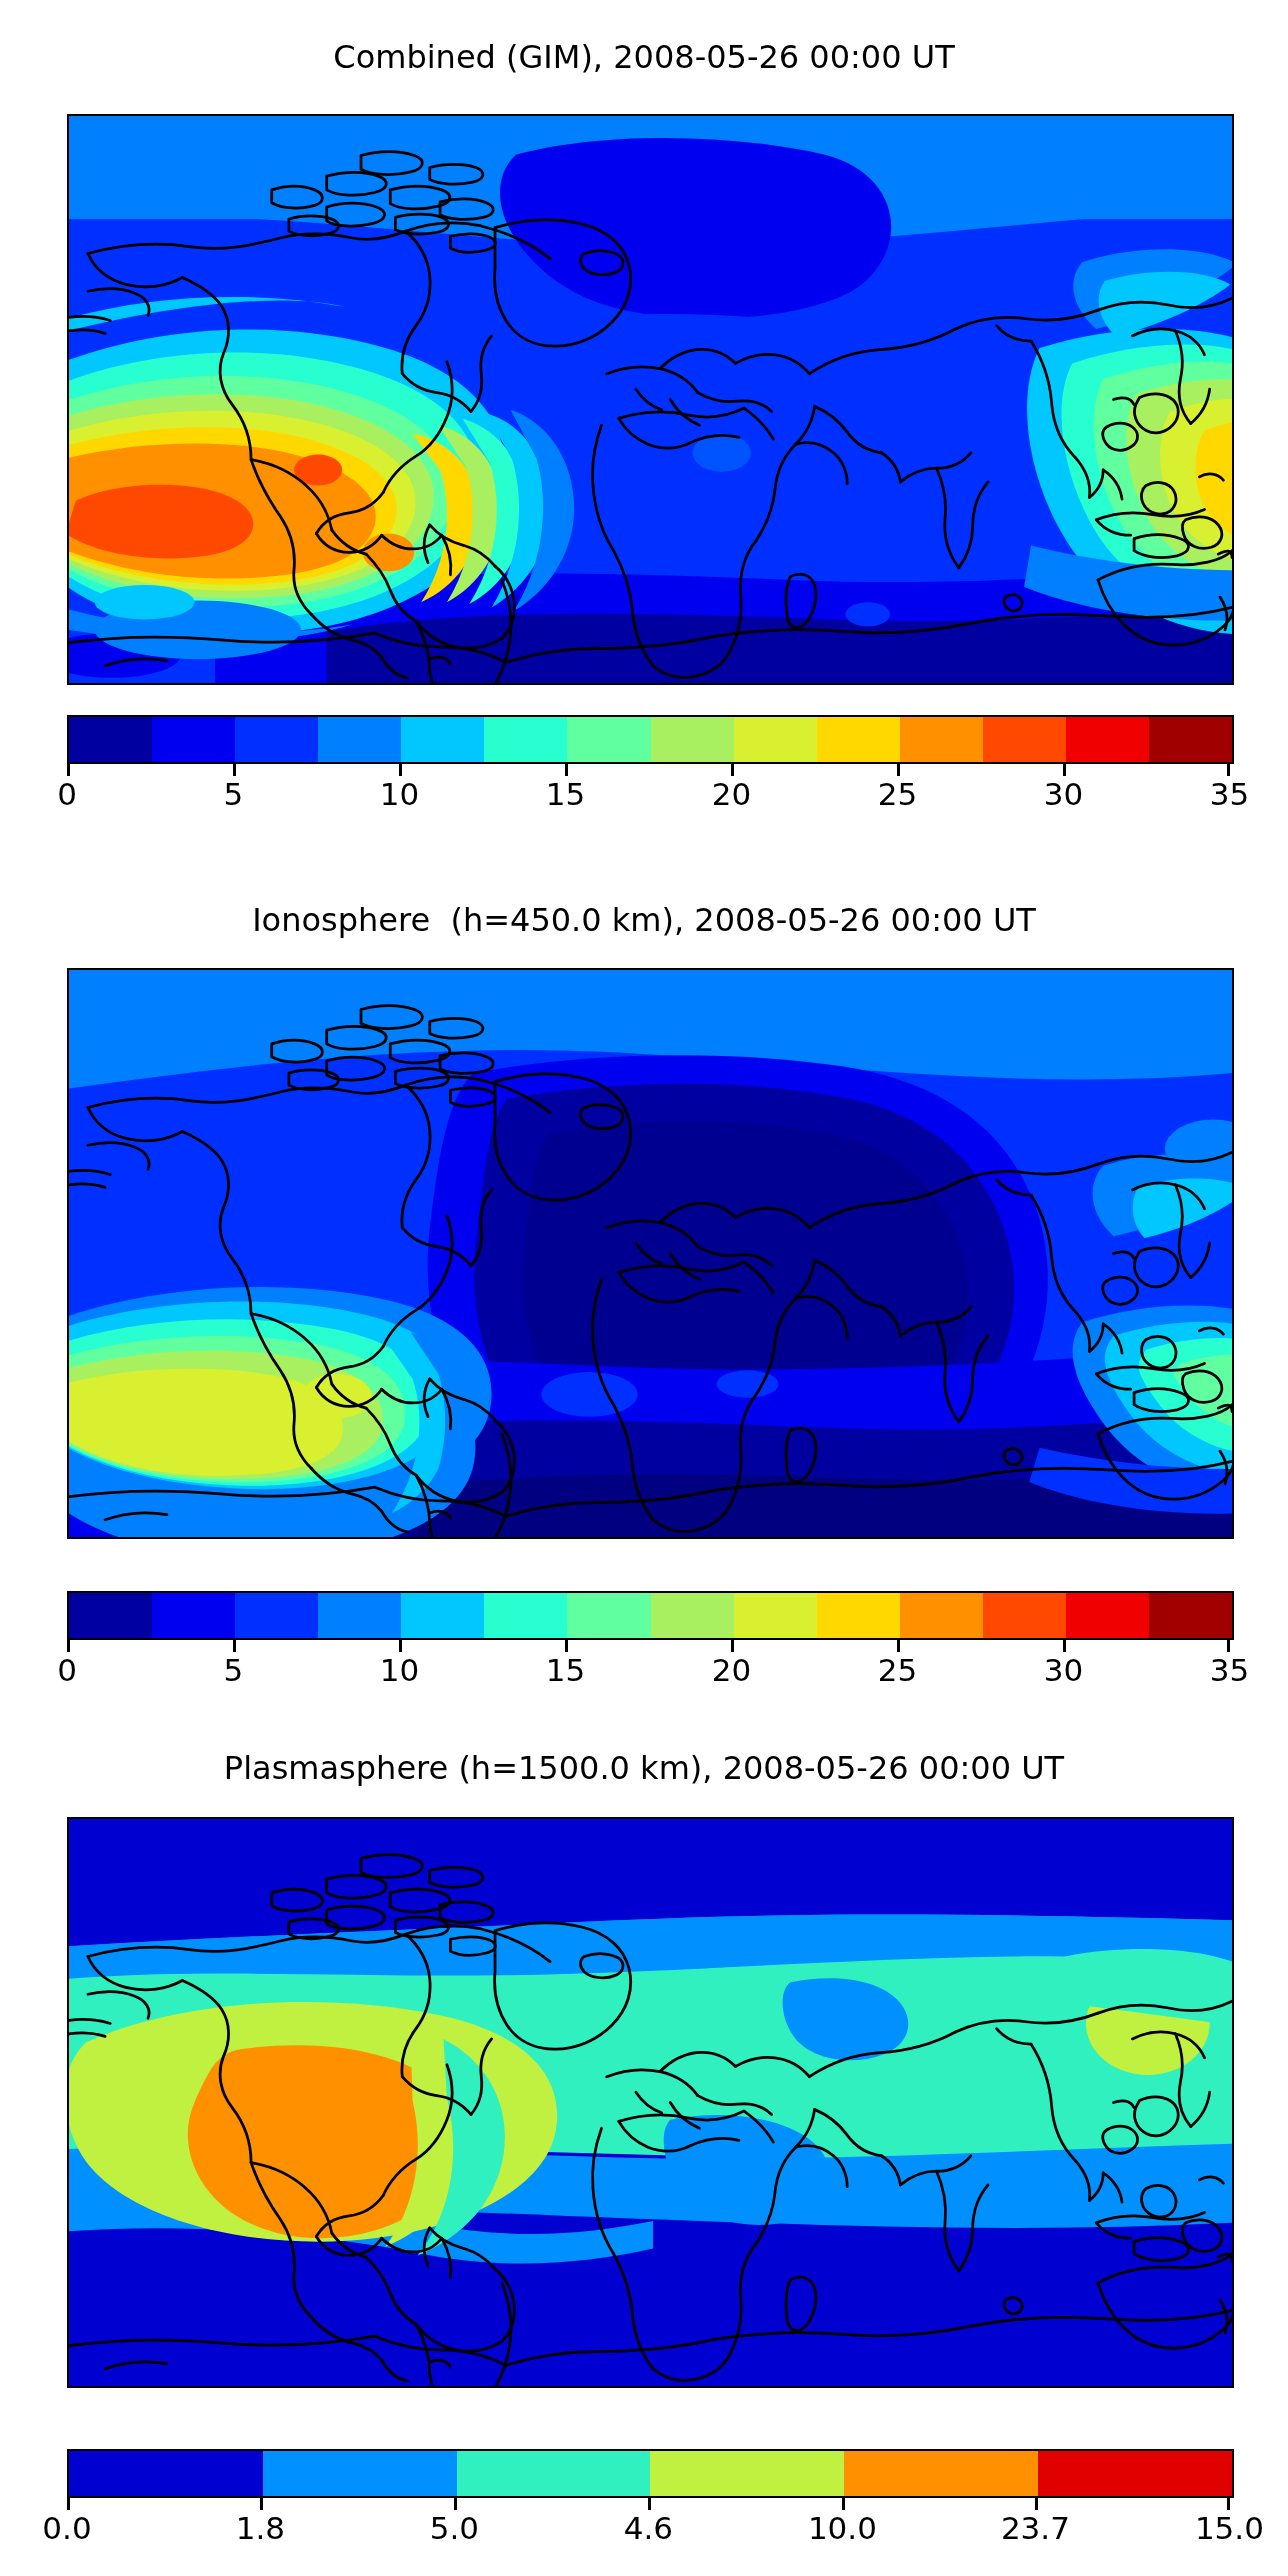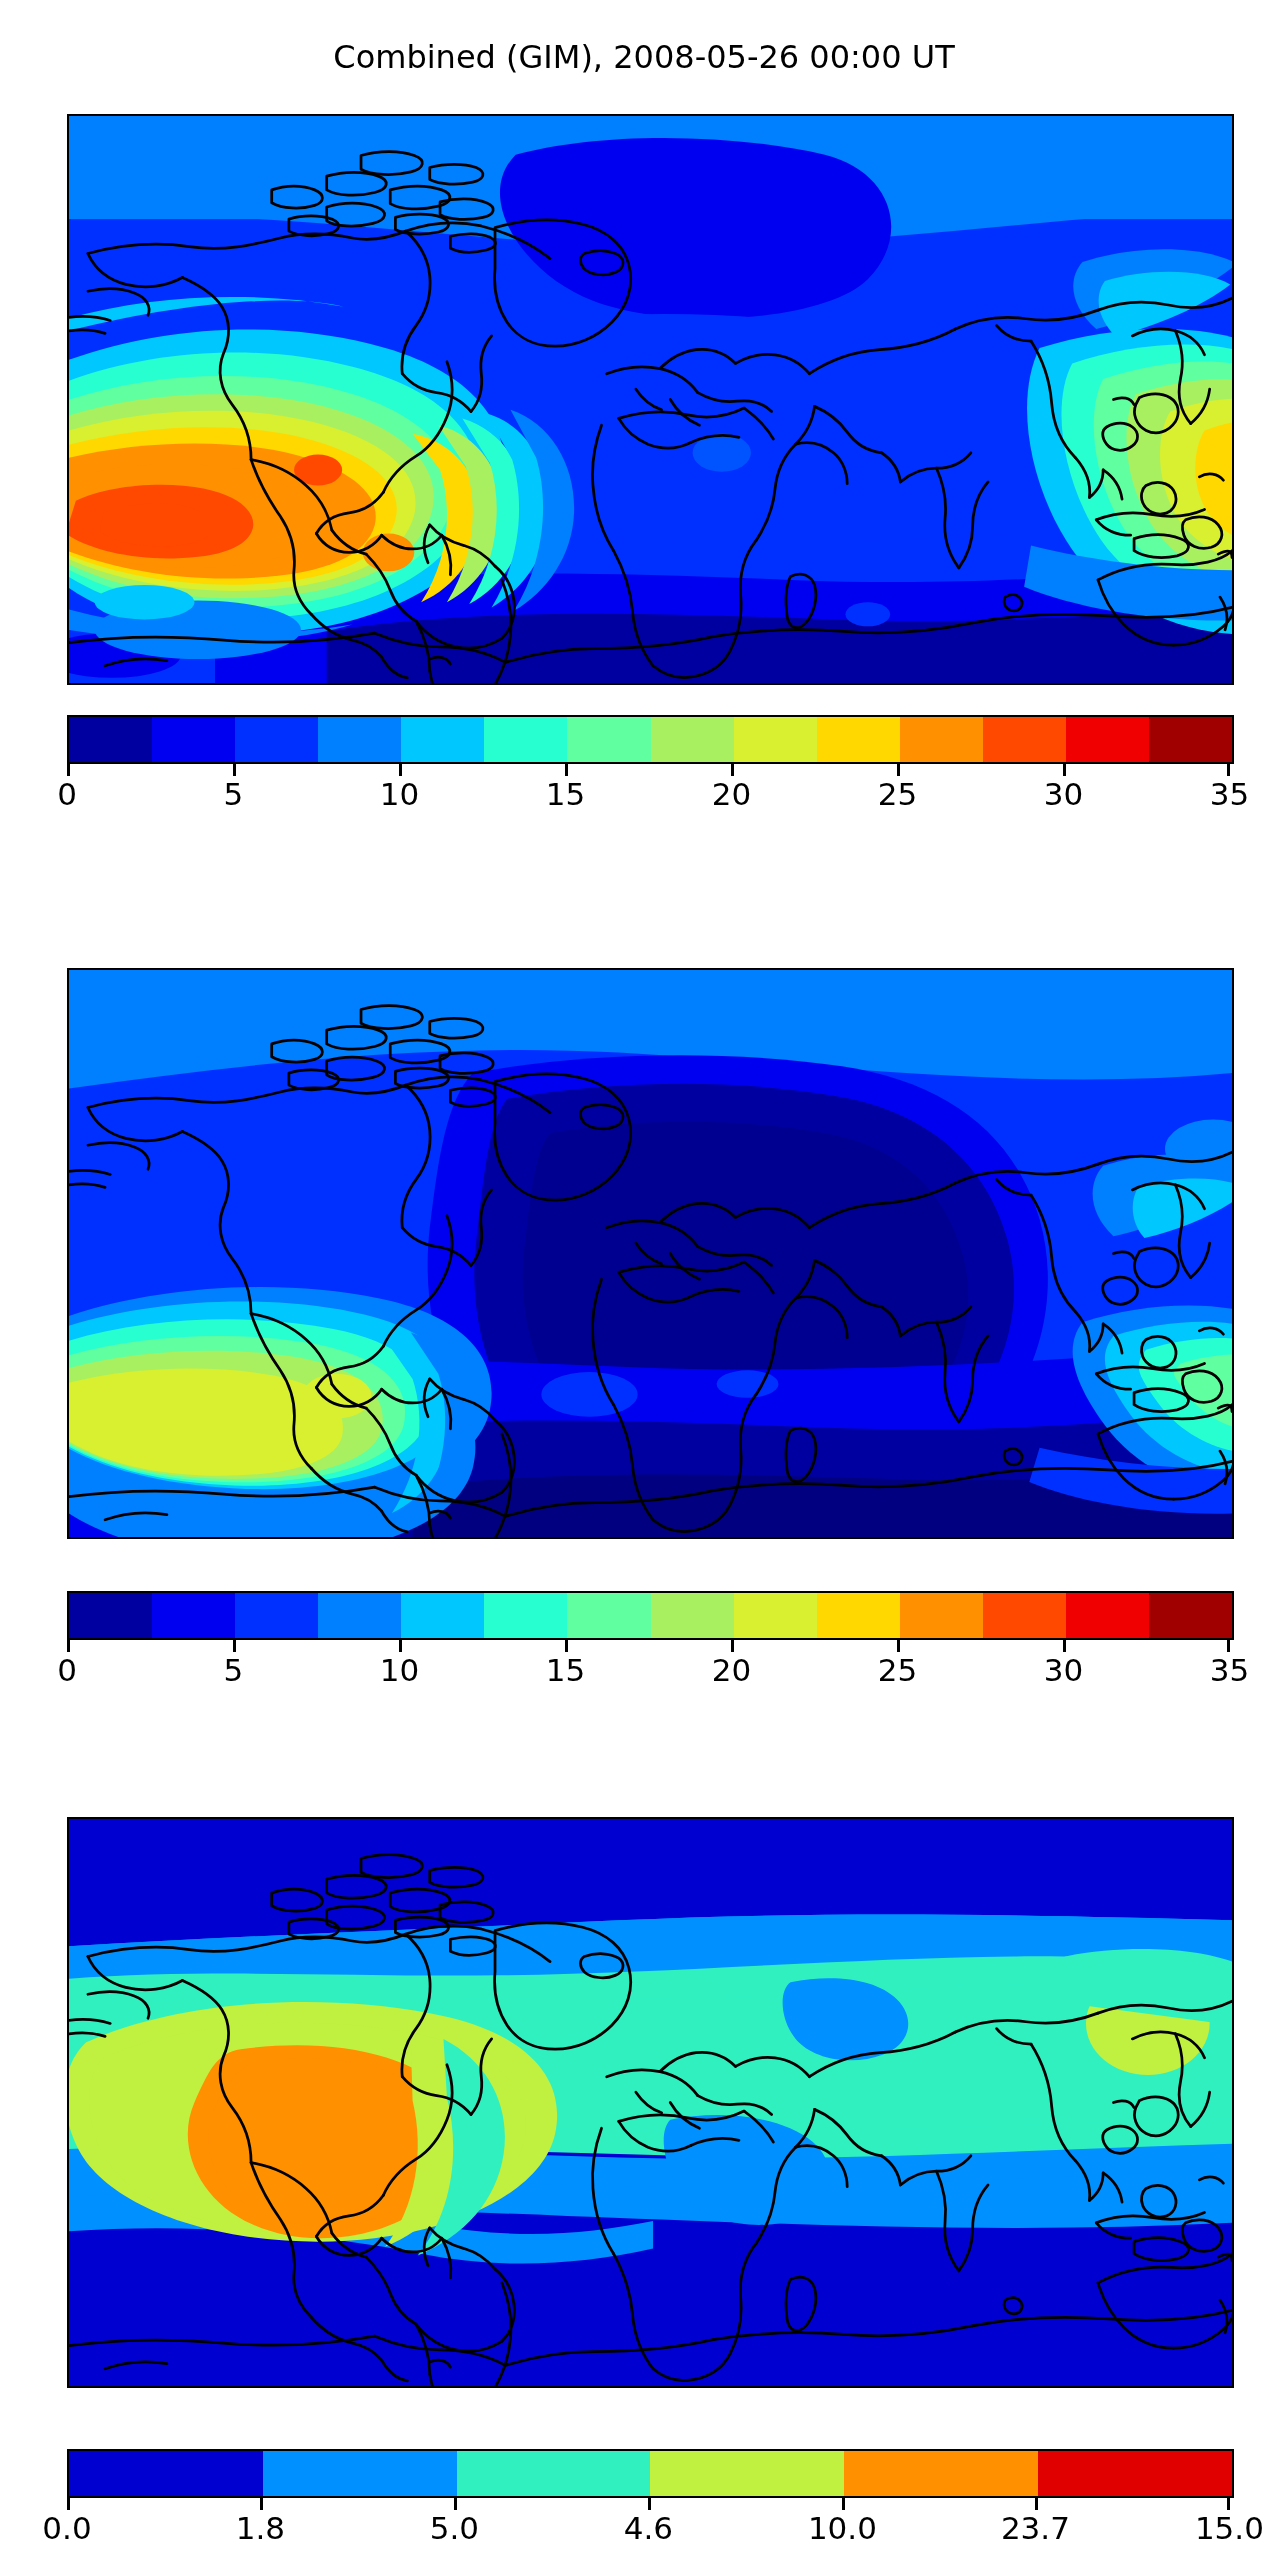--- a/index.html
+++ b/index.html
@@ -279,20 +279,21 @@
           <b style="left: 501px;">15</b>
           <b style="left: 667px;">20</b>
           <b style="left: 833px;">25</b>
           <b style="left: 999px;">30</b>
           <b style="left: 1165px;">35</b>
         </div>
     </div>
   </div>
 
   <div class="panel" style="top:859px;height:876px;">
+    <div class="panel-title" style="top:45px;">Ionosphere  (h=450.0 km), 2008-05-26 00:00 UT</div>
 
     <div class="map-box" style="top:109px;">
       <svg viewBox="0 0 1354 660" preserveAspectRatio="none">
         <defs>
             <clipPath id="clipB">
               <rect x="0" y="0" width="1354" height="660"></rect>
             </clipPath>
           </defs>
         <g clip-path="url(#clipB)">
           <rect x="0" y="0" width="1354" height="660" fill="#0030ff"></rect>
@@ -474,20 +475,21 @@
           <b style="left: 501px;">15</b>
           <b style="left: 667px;">20</b>
           <b style="left: 833px;">25</b>
           <b style="left: 999px;">30</b>
           <b style="left: 1165px;">35</b>
         </div>
     </div>
   </div>
 
   <div class="panel" style="top:1735px;height:841px;">
+    <div class="panel-title" style="top:17px;">Plasmasphere (h=1500.0 km), 2008-05-26 00:00 UT</div>
 
     <div class="map-box" style="top:82px;">
       <svg viewBox="0 0 1354 660" preserveAspectRatio="none">
         <defs>
             <clipPath id="clipC">
               <rect x="0" y="0" width="1354" height="660"></rect>
             </clipPath>
           </defs>
         <g clip-path="url(#clipC)">
 

